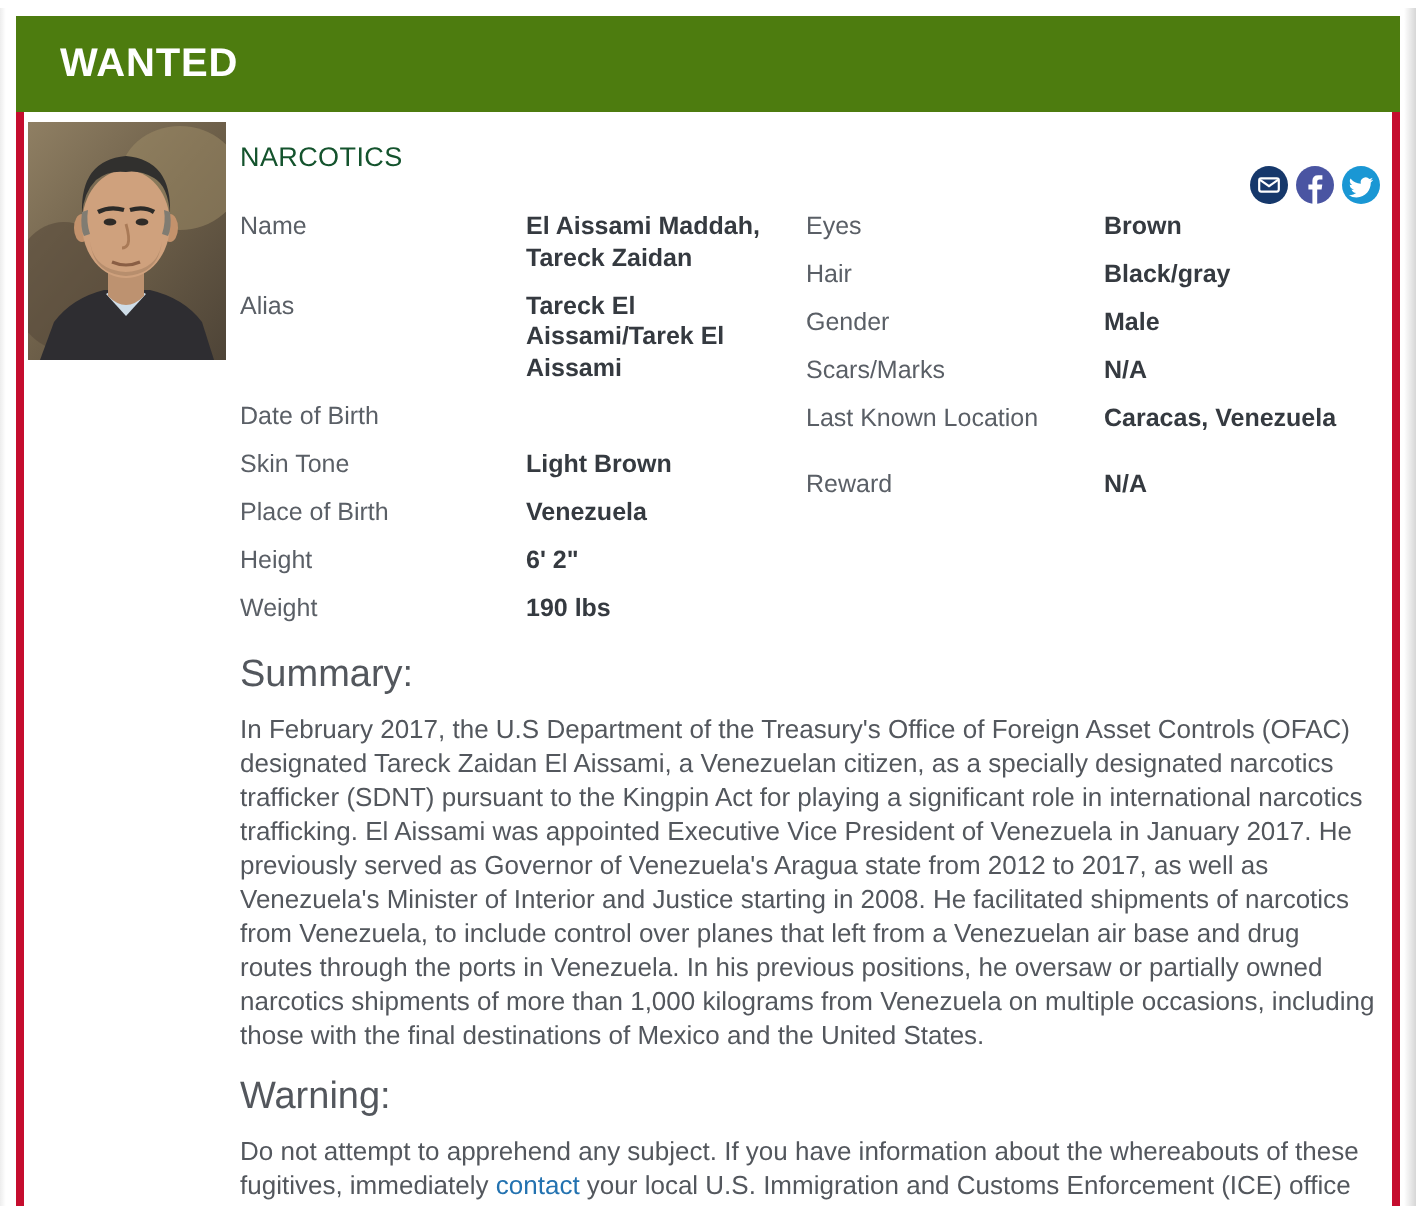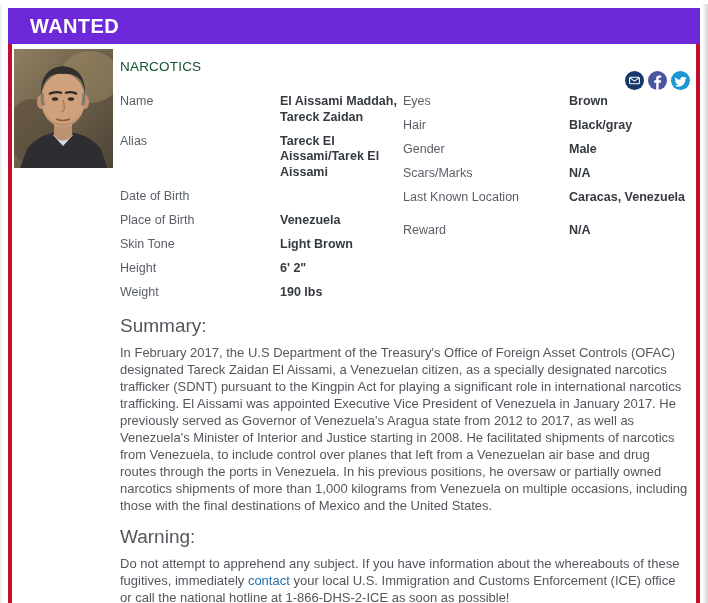--- a/index.html
+++ b/index.html
@@ -6,37 +6,37 @@
   html,body { background:#fff; }
   body { font-family:"Liberation Sans", sans-serif; }
   .viewport { position:relative; width:708px; height:603px; background:#fff; overflow:hidden; display:flex; flex-direction:column; }
 
   
   .shadow-right { position:absolute; top:4px; right:0; width:6px; bottom:0; background:linear-gradient(to right, rgba(0,0,0,0), rgba(0,0,0,0.16)); pointer-events:none; z-index:9; }
   .shadow-left { position:absolute; top:4px; left:0; width:3px; bottom:0; background:linear-gradient(to left, rgba(0,0,0,0), rgba(0,0,0,0.07)); pointer-events:none; z-index:9; }
 
   
   .wanted-box { margin:8px 8px 0 8px; }
-  .wanted-header { height:36px; background:#6d28d9; display:flex; align-items:center; }
+  .wanted-header { height:48px; background:#4d7c0f; display:flex; align-items:center; }
   .wanted-header .wanted-title { color:#fff; font-weight:bold; font-size:20px; letter-spacing:0.4px; padding-left:22px; }
   .wanted-body { background:#fff; border:4px solid #c50d2e; border-top:0; position:relative; }
 
   .main-row { display:flex; padding:5px 6px 0 2px; }
   .photo { width:99px; height:119px; flex-shrink:0; display:block; }
   .content { flex:1; margin-left:7px; position:relative; padding-right:2px; }
 
   .category { font-size:13.5px; font-weight:normal; color:#14532d; margin-top:10px; letter-spacing:0.2px; }
 
   .social { position:absolute; top:22px; right:0; display:flex; gap:4px; }
   .social a { display:block; width:19px; height:19px; cursor:pointer; }
 
   .details { display:flex; margin-top:20px; }
   .col-l { width:283px; flex-shrink:0; }
   .col-r { flex:1; }
-  .drow { display:grid; margin-bottom:8.5px; line-height:15.5px; font-size:12.5px;gap:17px; }
+  .drow { display:grid; margin-bottom:8.5px; line-height:15.5px; font-size:12.5px; }
   .col-l .drow { grid-template-columns:143px 1fr; }
   .col-r .drow { grid-template-columns:149px 1fr; }
   .dlabel { color:#5a5f66; }
   .dvalue { color:#353a40; font-weight:bold; }
 
   .section-heading { font-size:19px; color:#53575d; margin-top:6px; }
   .section-heading.warn { margin-top:12px; }
   .para { font-size:13px; color:#53575d; line-height:17px; margin-top:7px; }
   .para a.inline-link { color:#2372b0; text-decoration:none; cursor:pointer; }
 
@@ -123,26 +123,26 @@
                 <span class="dvalue">El Aissami Maddah, Tareck Zaidan</span>
               </div>
               <div class="drow">
                 <span class="dlabel">Alias</span>
                 <span class="dvalue">Tareck El Aissami/Tarek El Aissami</span>
               </div>
               <div class="drow">
                 <span class="dlabel">Date of Birth</span>
               </div>
               <div class="drow">
+                <span class="dlabel">Skin Tone</span>
+                <span class="dvalue">Light Brown</span>
+              </div>
+              <div class="drow">
                 <span class="dlabel">Place of Birth</span>
                 <span class="dvalue">Venezuela</span>
-              </div>
-              <div class="drow">
-                <span class="dlabel">Skin Tone</span>
-                <span class="dvalue">Light Brown</span>
               </div>
               <div class="drow">
                 <span class="dlabel">Height</span>
                 <span class="dvalue">6' 2"</span>
               </div>
               <div class="drow">
                 <span class="dlabel">Weight</span>
                 <span class="dvalue">190 lbs</span>
               </div>
             </div>

